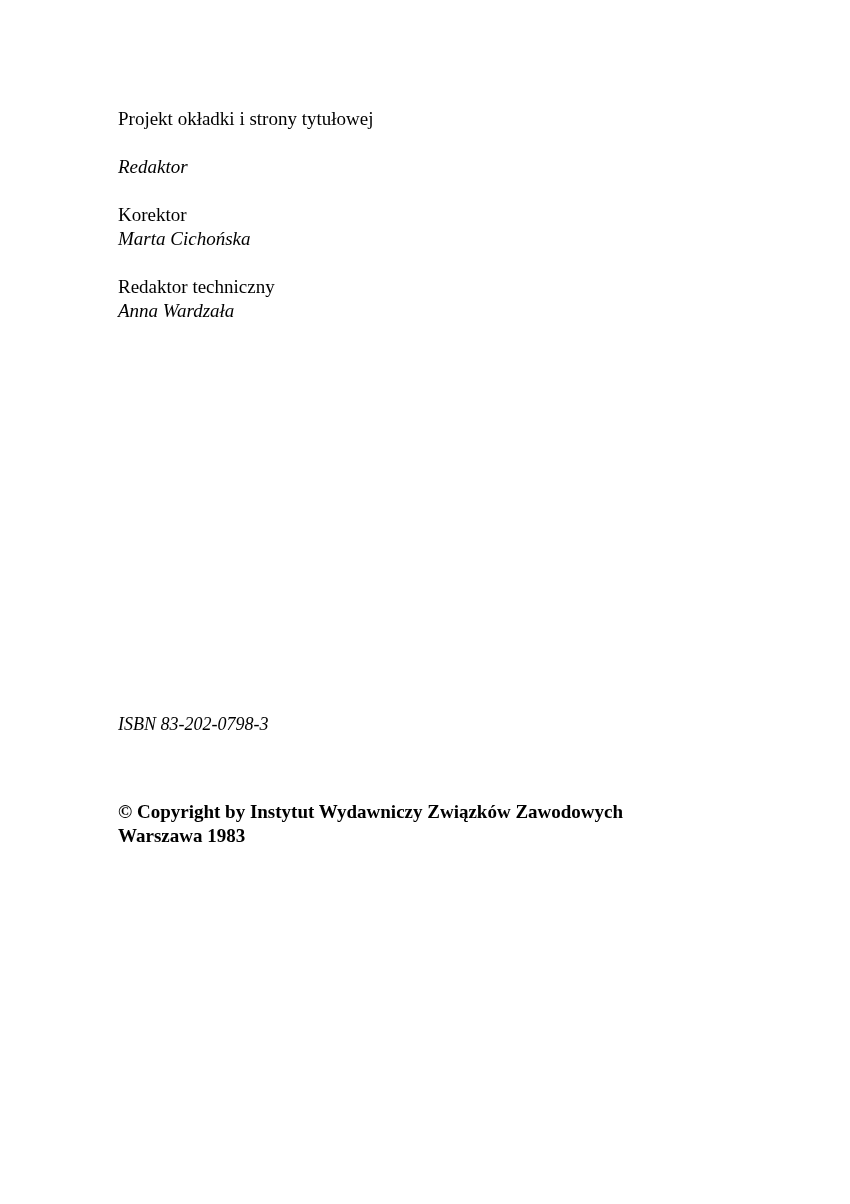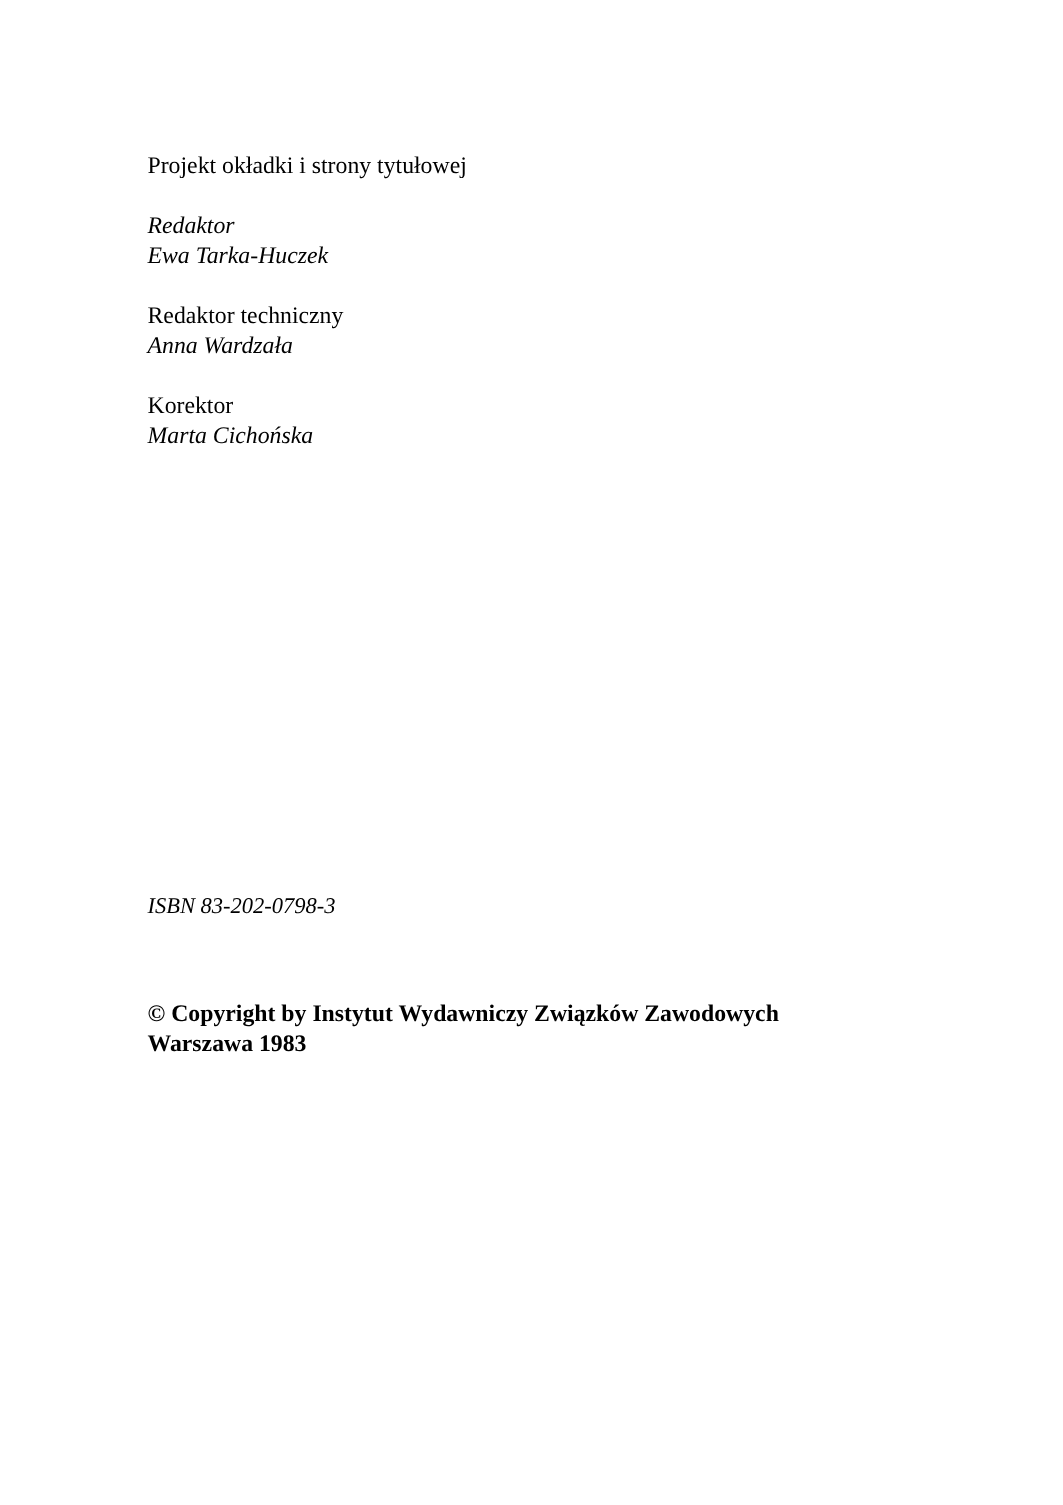--- a/index.html
+++ b/index.html
@@ -16,21 +16,21 @@
       color: #000000;
     }
     .credits {
       position: absolute;
       left: 118px;
       top: 107px;
       font-size: 19px;
       line-height: 24px;
     }
     .credit-block {
-      margin: 14px 0 24px 0;
+      margin: 0 0 24px 0;
     }
     .credit-role, .credit-name {
       display: block;
       white-space: nowrap;
     }
     .italic { font-style: italic; }
     .isbn {
       position: absolute;
       left: 118px;
       top: 710px;
@@ -54,29 +54,28 @@
   </style>
 </head>
 <body>
 
 <div class="credits">
   <div class="credit-block">
     <span class="credit-role">Projekt okładki i strony tytułowej</span>
   </div>
   <div class="credit-block">
     <span class="credit-role italic">Redaktor</span>
-    <span class="credit-name italic">Ewa Tarka-Huczek</span>
+  </div>
+  <div class="credit-block">
+    <span class="credit-role">Korektor</span>
+    <span class="credit-name italic">Marta Cichońska</span>
   </div>
   <div class="credit-block">
     <span class="credit-role">Redaktor techniczny</span>
     <span class="credit-name italic">Anna Wardzała</span>
-  </div>
-  <div class="credit-block">
-    <span class="credit-role">Korektor</span>
-    <span class="credit-name italic">Marta Cichońska</span>
   </div>
 </div>
 
 <div class="isbn">ISBN 83-202-0798-3</div>
 
 <div class="copyright">
   <span>© Copyright by Instytut Wydawniczy Związków Zawodowych</span>
   <span>Warszawa 1983</span>
 </div>
 

